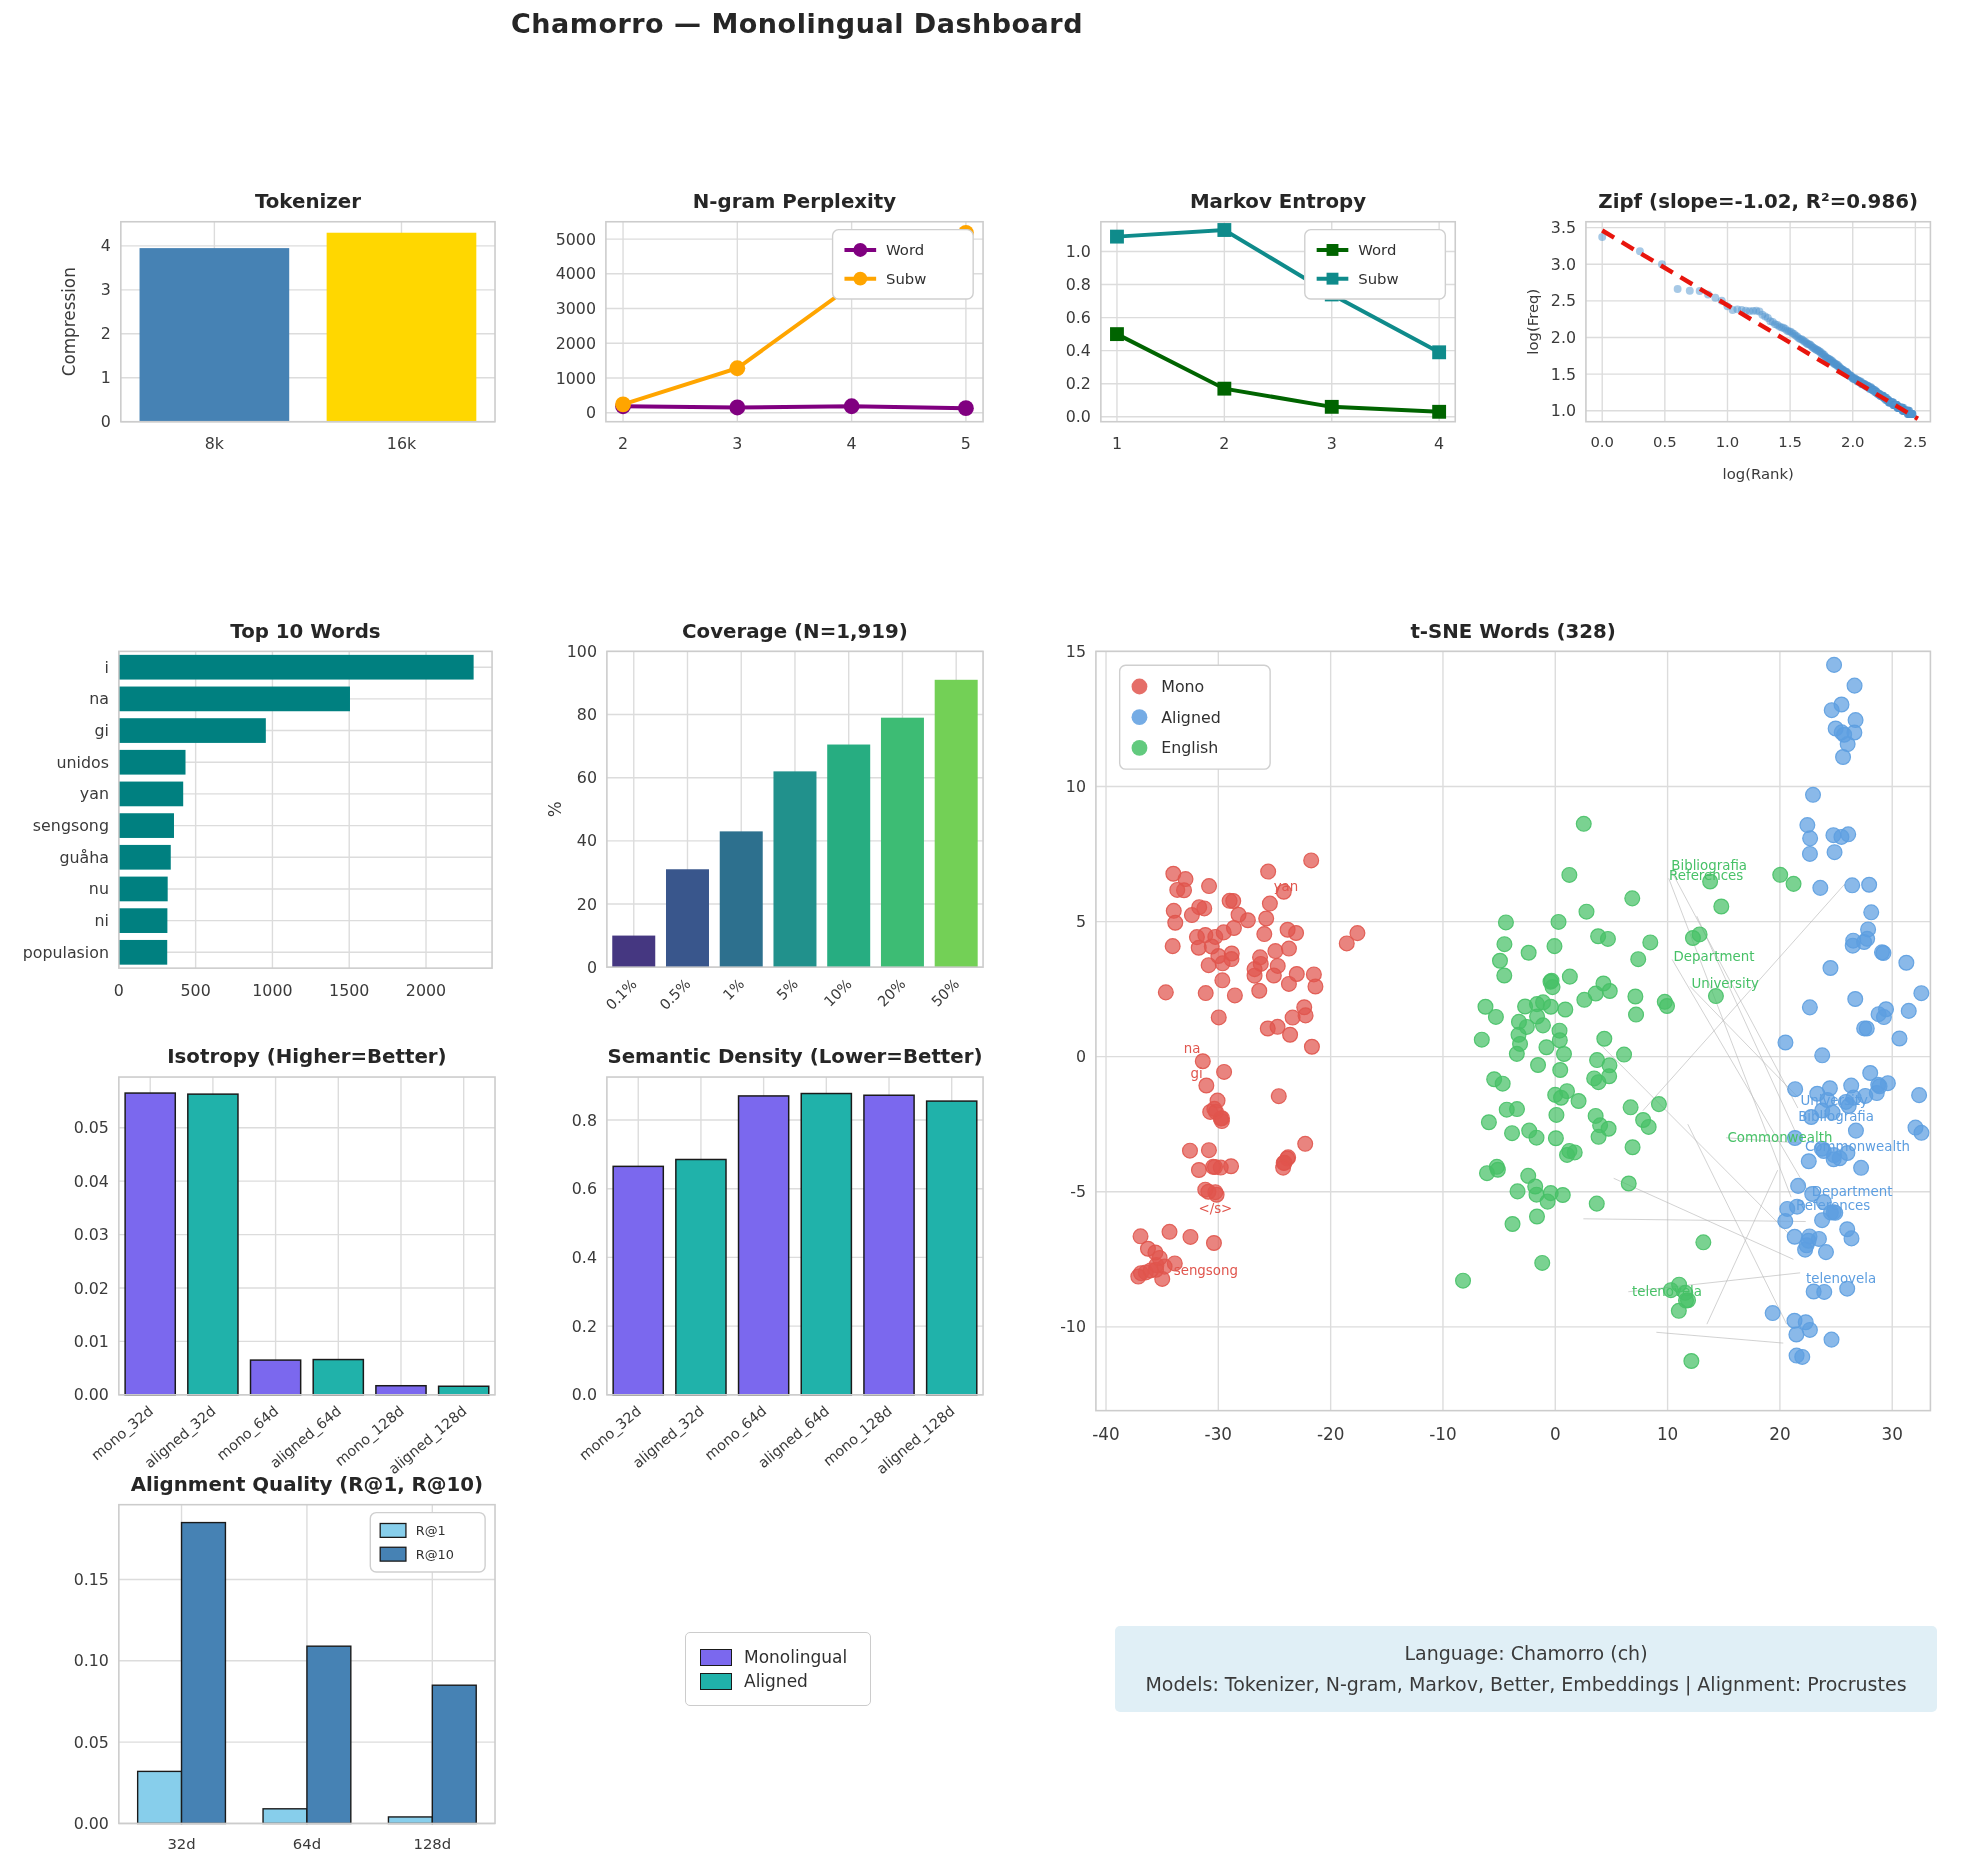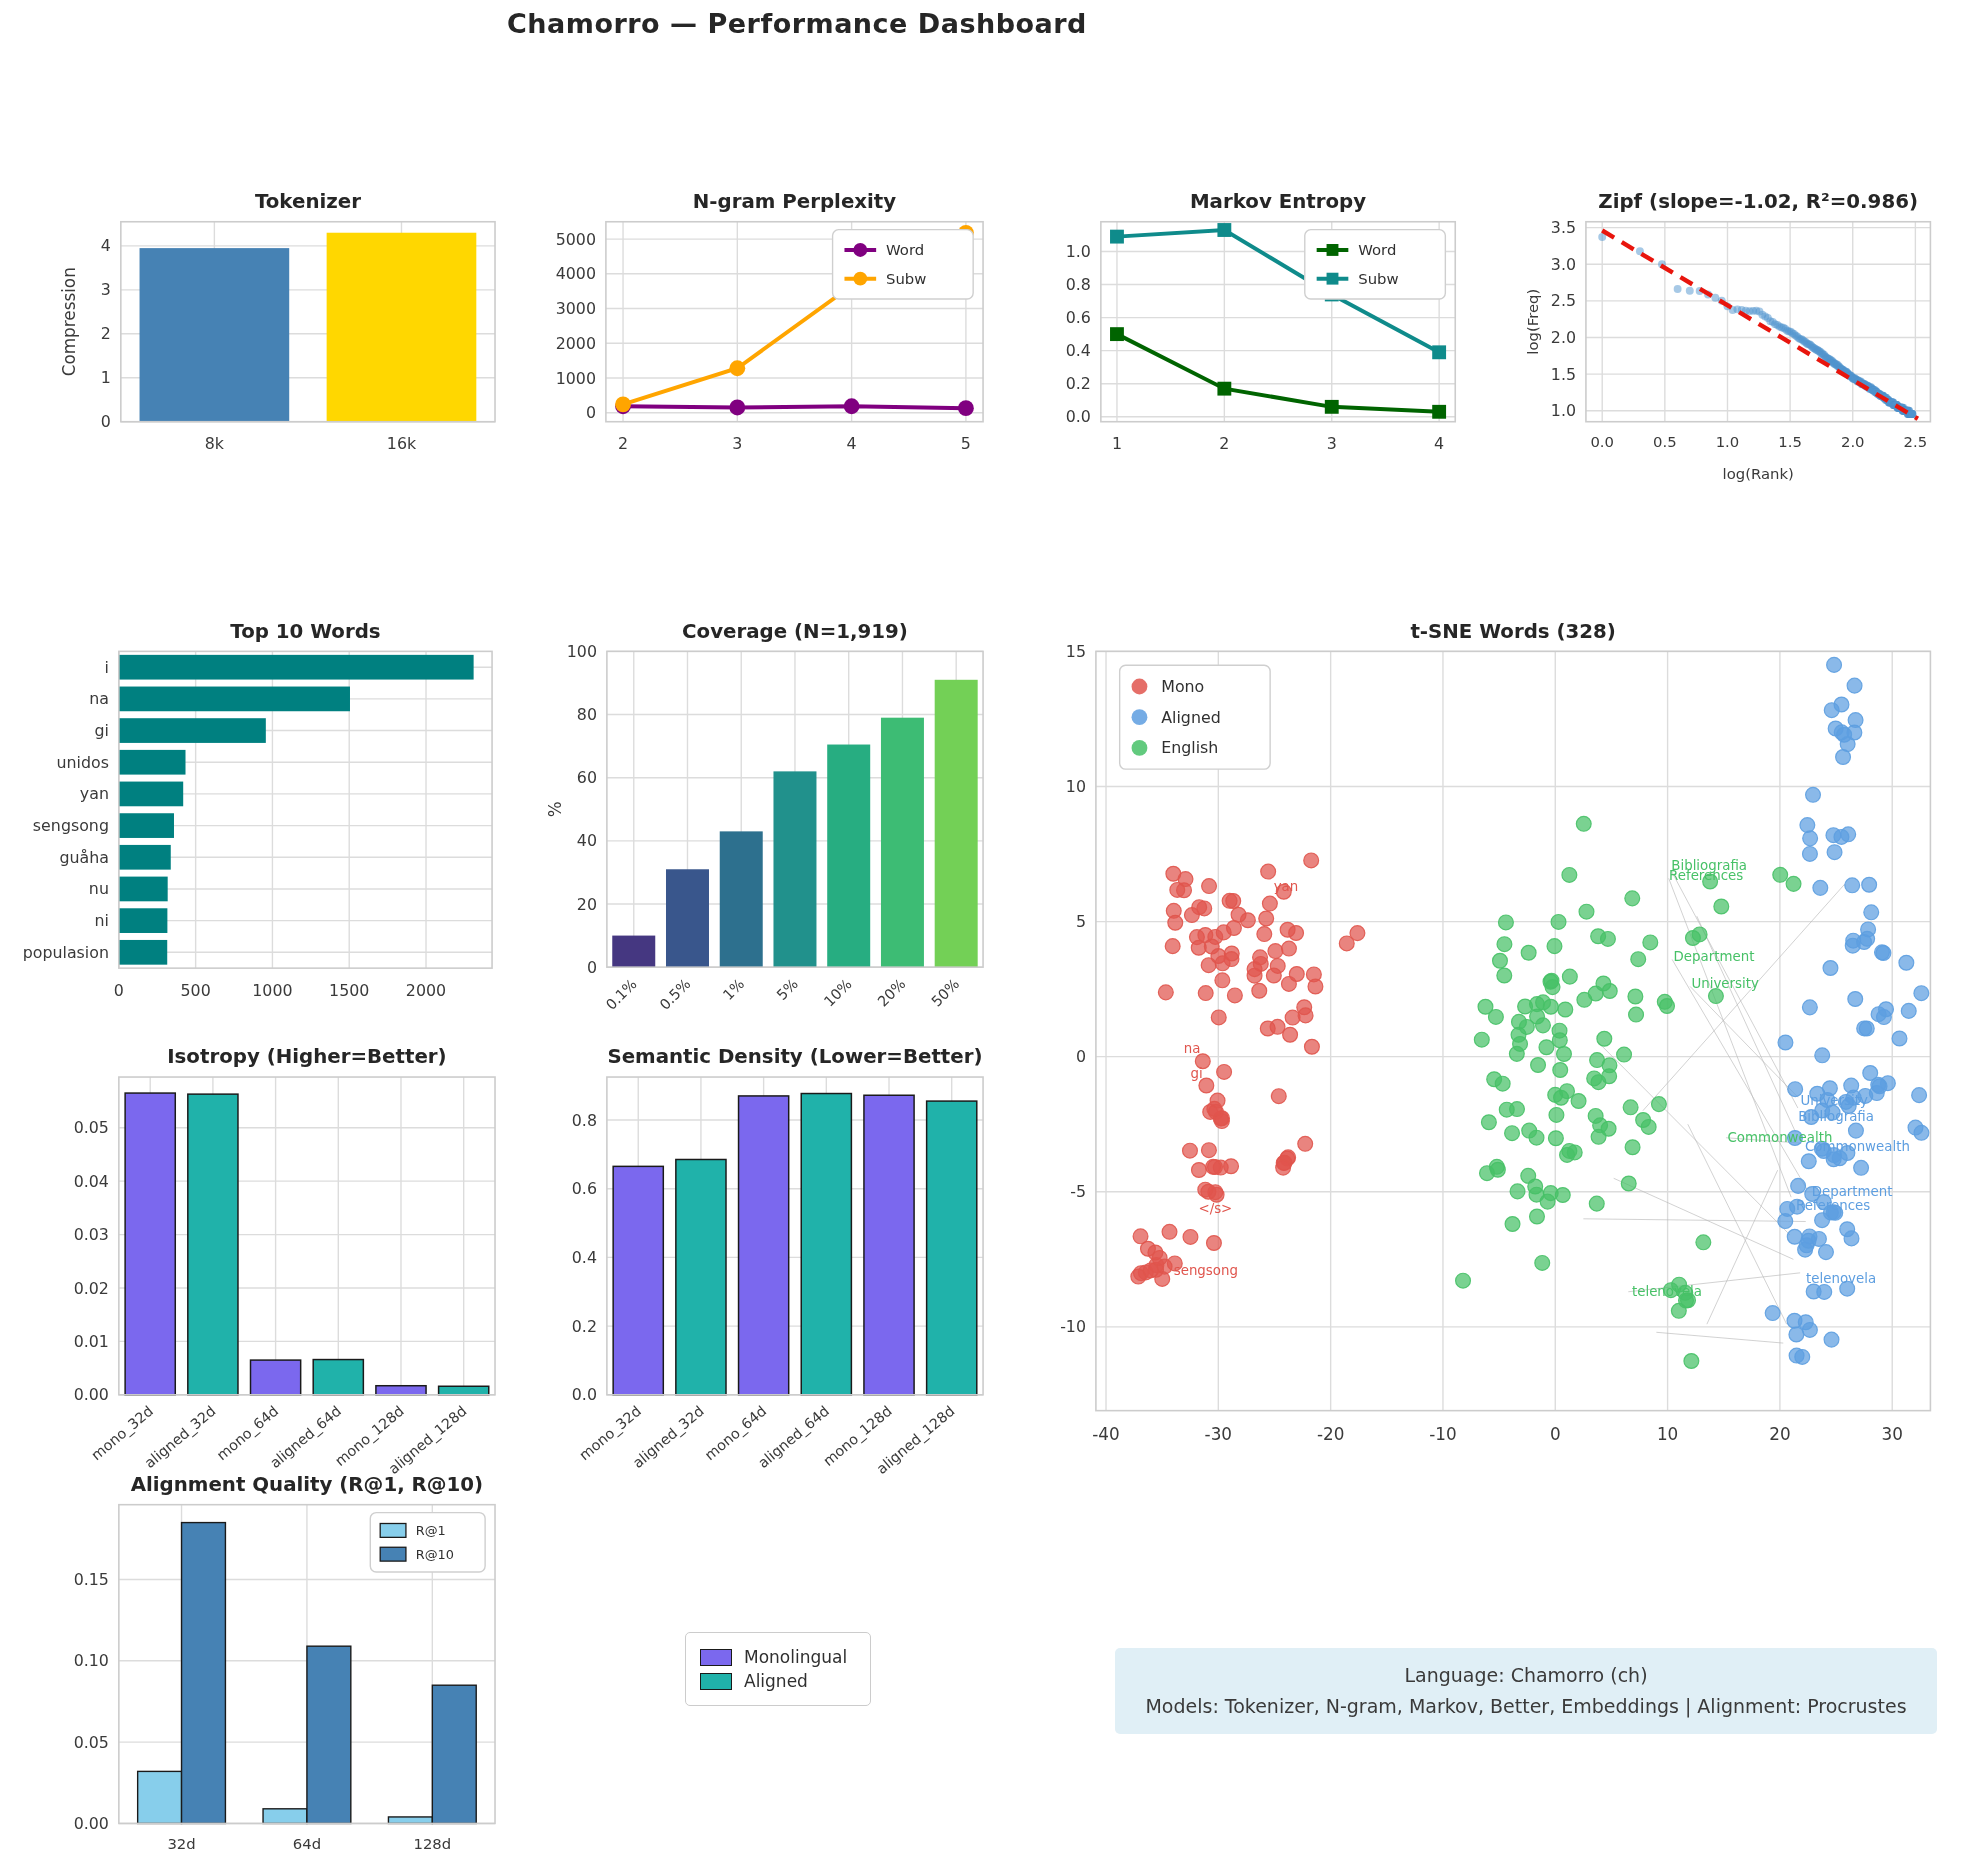--- a/index.html
+++ b/index.html
@@ -9,21 +9,21 @@
   .main-title{position:absolute;left:0;top:8px;width:1594px;text-align:center;
     font-size:27px;font-weight:700;color:#262626;letter-spacing:0.5px;}
   .mid-legend{position:absolute;left:685px;top:1632px;width:186px;
     border:1px solid #cccccc;border-radius:5px;background:#fff;padding:10px 14px;
     box-sizing:border-box;}
   .leg-row{display:flex;align-items:center;gap:12px;margin:4px 0;}
   .swatch{display:inline-block;width:30px;height:15px;border:1.5px solid #1a1a1a;}
   .leg-label{font-size:17px;color:#303030;}
   .info-box{position:absolute;left:1115px;top:1626px;width:822px;
     background:#e0eff6;border-radius:5px;padding:12px 10px;box-sizing:border-box;
-    text-align:center;font-size:19px;color:#3a3a3a;line-height:1.62;margin-top:22px;}
+    text-align:center;font-size:19px;color:#3a3a3a;line-height:1.62;}
 </style>
 </head>
 <body>
 
 <div id="stage">
   <svg id="chart-svg" width="1977" height="1867" viewBox="0 0 1997 1886">
       <g>
         <rect x="122" y="224" width="378" height="202" fill="#ffffff" stroke="none"></rect>
         <text x="311" y="210" text-anchor="middle" font-size="20" font-weight="700" fill="#262626" font-family="&quot;DejaVu Sans&quot;,&quot;Liberation Sans&quot;,sans-serif">Tokenizer</text>
         <line x1="122" x2="500" y1="426" y2="426" stroke="#dcdcdc" stroke-width="1.4"></line>
@@ -1030,21 +1030,21 @@
         <text x="183.33333333333331" y="1868" text-anchor="middle" font-size="15" font-weight="400" fill="#3a3a3a" font-family="&quot;DejaVu Sans&quot;,&quot;Liberation Sans&quot;,sans-serif">32d</text>
         <text x="310" y="1868" text-anchor="middle" font-size="15" font-weight="400" fill="#3a3a3a" font-family="&quot;DejaVu Sans&quot;,&quot;Liberation Sans&quot;,sans-serif">64d</text>
         <text x="436.6666666666667" y="1868" text-anchor="middle" font-size="15" font-weight="400" fill="#3a3a3a" font-family="&quot;DejaVu Sans&quot;,&quot;Liberation Sans&quot;,sans-serif">128d</text>
         <rect x="374" y="1528" width="116" height="60" rx="6" fill="#ffffff" stroke="#cfcfcf" stroke-width="1.4"></rect>
         <rect x="384" y="1539" width="26" height="14" fill="#87ceeb" stroke="#1a1a1a" stroke-width="1.3"></rect>
         <text x="420" y="1546" text-anchor="start" font-size="13" font-weight="400" fill="#303030" font-family="&quot;DejaVu Sans&quot;,&quot;Liberation Sans&quot;,sans-serif" dy="0.35em">R@1</text>
         <rect x="384" y="1563" width="26" height="14" fill="#4682b4" stroke="#1a1a1a" stroke-width="1.3"></rect>
         <text x="420" y="1570" text-anchor="start" font-size="13" font-weight="400" fill="#303030" font-family="&quot;DejaVu Sans&quot;,&quot;Liberation Sans&quot;,sans-serif" dy="0.35em">R@10</text>
       </g>
     </svg>
-  <div class="main-title">Chamorro — Performance Dashboard</div>
+  <div class="main-title">Chamorro — Monolingual Dashboard</div>
 
   <div class="mid-legend">
     <div class="leg-row">
       <span class="swatch" style="background: rgb(123, 104, 238);"></span>
       <span class="leg-label">Monolingual</span>
     </div>
     <div class="leg-row">
       <span class="swatch" style="background: rgb(32, 178, 170);"></span>
       <span class="leg-label">Aligned</span>
     </div>

